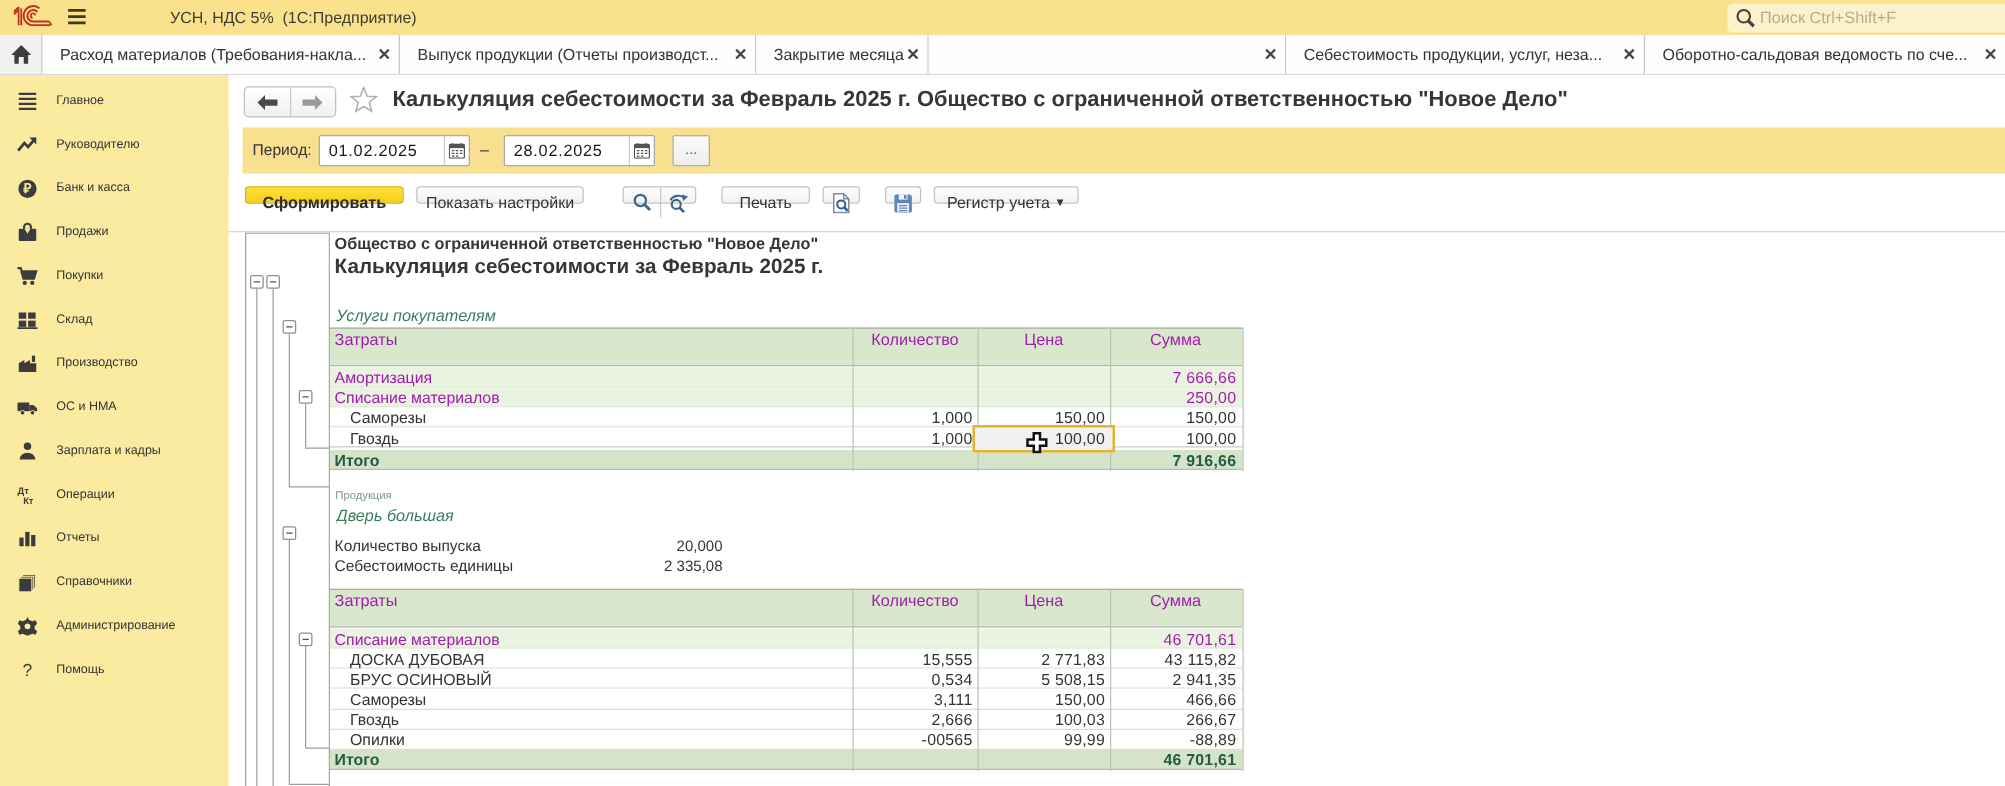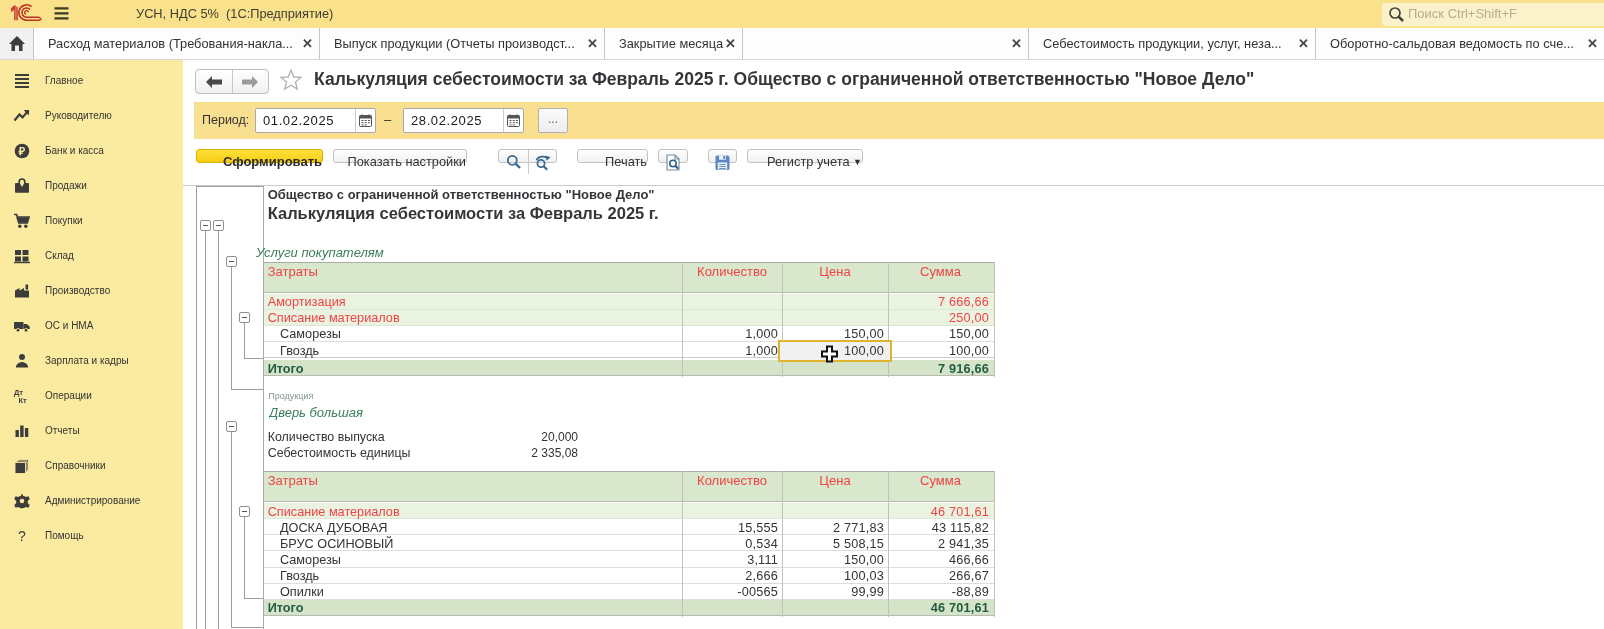--- a/index.html
+++ b/index.html
@@ -27,29 +27,29 @@
 #navgrp { position:absolute; left:12px; top:9px; width:74px; height:25px; border:1px solid #bfbfbf; border-radius:4px; background:linear-gradient(#fff,#f0f0f0); }
 #navgrp .sep { position:absolute; left:36px; top:0; width:1px; height:23px; background:#c9c9c9; }
 #doctitle { position:absolute; left:131px; top:9px; font-size:17.5px; font-weight:bold; color:#35353a; white-space:nowrap; }
 
 #periodbar { position:absolute; left:194px; top:102px; width:1410px; height:37px; background:#f9df90; }
 .dinput { position:absolute; top:6px; width:121px; height:25px; background:#fff; border:1px solid #a9a9a9; border-radius:2px; }
 .dinput .dt { position:absolute; left:7px; top:0; height:23px; line-height:23px; font-size:13px; letter-spacing:0.6px; color:#1a1a1a; }
 .dinput .dsep { position:absolute; right:19px; top:0; width:1px; height:23px; background:#cccccc; }
 
 #toolbar { position:absolute; left:183px; top:139px; width:1421px; height:47px; background:#fff; border-bottom:1px solid #c9c9c9; }
-.tbtn { position:absolute; top:10px; height:14px; border:1px solid #c2c2c2; border-radius:3px; background:linear-gradient(#fefefe,#f1f1f1); font-size:12.8px; color:#333; text-align:right; }
+.tbtn { position:absolute; top:10px; height:14px; border:1px solid #c2c2c2; border-radius:3px; background:linear-gradient(#fefefe,#f1f1f1); font-size:12.8px; color:#333; text-align:center; }
 
 #report { position:absolute; left:183px; top:186px; width:1421px; height:443px; background:#fff; overflow:hidden; }
 .oline { position:absolute; background:#9aa09d; }
 .obox { position:absolute; width:11px; height:11px; background:#fff; border:1px solid #8f8f8f; border-radius:2px; }
 .obox i { position:absolute; left:2px; top:4px; width:5px; height:1px; background:#555; }
 .cell { position:absolute; overflow:hidden; white-space:nowrap; }
 .num { text-align:right; letter-spacing:0.2px; }
-.grn { color:#ef4444; }
+.grn { color:#a21caf; }
 </style>
 </head>
 <body>
 <div id="topbar">
   <svg class="abs" style="left:10px;top:4px" width="32" height="17" viewBox="0 0 32 17">
     <path d="M1,5.4 L4.9,1.7 M1.2,7.4 L4.9,3.9 M4.9,1.6 V16.2 M7,2.8 V16.2" stroke="#c03024" stroke-width="1.4" fill="none"></path>
     <path d="M21.5,2.6 A7.7,7.7 0 1 0 17.5,16.2 L30.3,16.2" stroke="#c03024" stroke-width="1.6" fill="none"></path>
     <path d="M20,5.6 A4.6,4.6 0 1 0 16.8,13.2 L29.2,13.2" stroke="#c03024" stroke-width="1.5" fill="none"></path>
     <path d="M18.4,8.2 A1.9,1.9 0 1 0 16.1,10.4" stroke="#c03024" stroke-width="1.4" fill="none"></path>
     <path d="M29.4,13.2 L31.3,16.2" stroke="#c03024" stroke-width="1.3" fill="none"></path>
@@ -310,21 +310,21 @@
       <i></i>
     </div>
   <div class="obox" style="left:55.5px;top:319.5px">
       <i></i>
     </div>
 
   <div class="oline" style="left:80.4px;top:0;width:1px;height:443px;background:#a9ada9"></div>
 
   <div class="cell" style="left:84.7px;top:1px;width:600px;height:16px;line-height:15px;font-size:13px;font-weight:bold;color:#35353a">Общество с ограниченной ответственностью "Новое Дело"</div>
   <div class="cell" style="left:84.7px;top:17px;width:600px;height:20px;line-height:20px;font-size:16.5px;font-weight:bold;color:#35353a">Калькуляция себестоимости за Февраль 2025 г.</div>
-  <div class="cell" style="left:73px;top:59px;width:300px;height:15px;line-height:15px;font-size:13px;font-style:italic;color:#3a7d5c">Услуги покупателям</div>
+  <div class="cell" style="left:86px;top:59px;width:300px;height:15px;line-height:15px;font-size:13px;font-style:italic;color:#3a7d5c">Услуги покупателям</div>
 
   <div class="abs" style="left:80.5px;top:75.5px;width:730px;height:31px;background:#d9e7cd;border-top:1px solid #a9ada9;border-bottom:1px solid #b5bab2"></div>
   <div class="cell grn" style="left:84.7px;top:78px;width:300px;height:16px;line-height:16px;font-size:13px">Затраты</div>
   <div class="cell grn" style="left:499px;top:78px;width:100px;height:16px;line-height:16px;font-size:13px;text-align:center">Количество</div>
   <div class="cell grn" style="left:599px;top:78px;width:106px;height:16px;line-height:16px;font-size:13px;text-align:center">Цена</div>
   <div class="cell grn" style="left:705px;top:78px;width:105px;height:16px;line-height:16px;font-size:13px;text-align:center">Сумма</div>
   <div class="abs" style="left:80.5px;top:107.5px;width:730px;height:16.2px;background:#eaf2e0;border-bottom:1px solid #dde7d5"></div>
   <div class="abs" style="left:80.5px;top:123.7px;width:730px;height:16.2px;background:#eaf2e0;border-bottom:1px solid #dde7d5"></div>
   <div class="abs" style="left:80.5px;top:139.9px;width:730px;height:16.2px;background:#fff;border-bottom:1px solid #ddd"></div>
   <div class="abs" style="left:80.5px;top:156.1px;width:730px;height:16.2px;background:#fff;border-bottom:1px solid #c8cdc5"></div>

